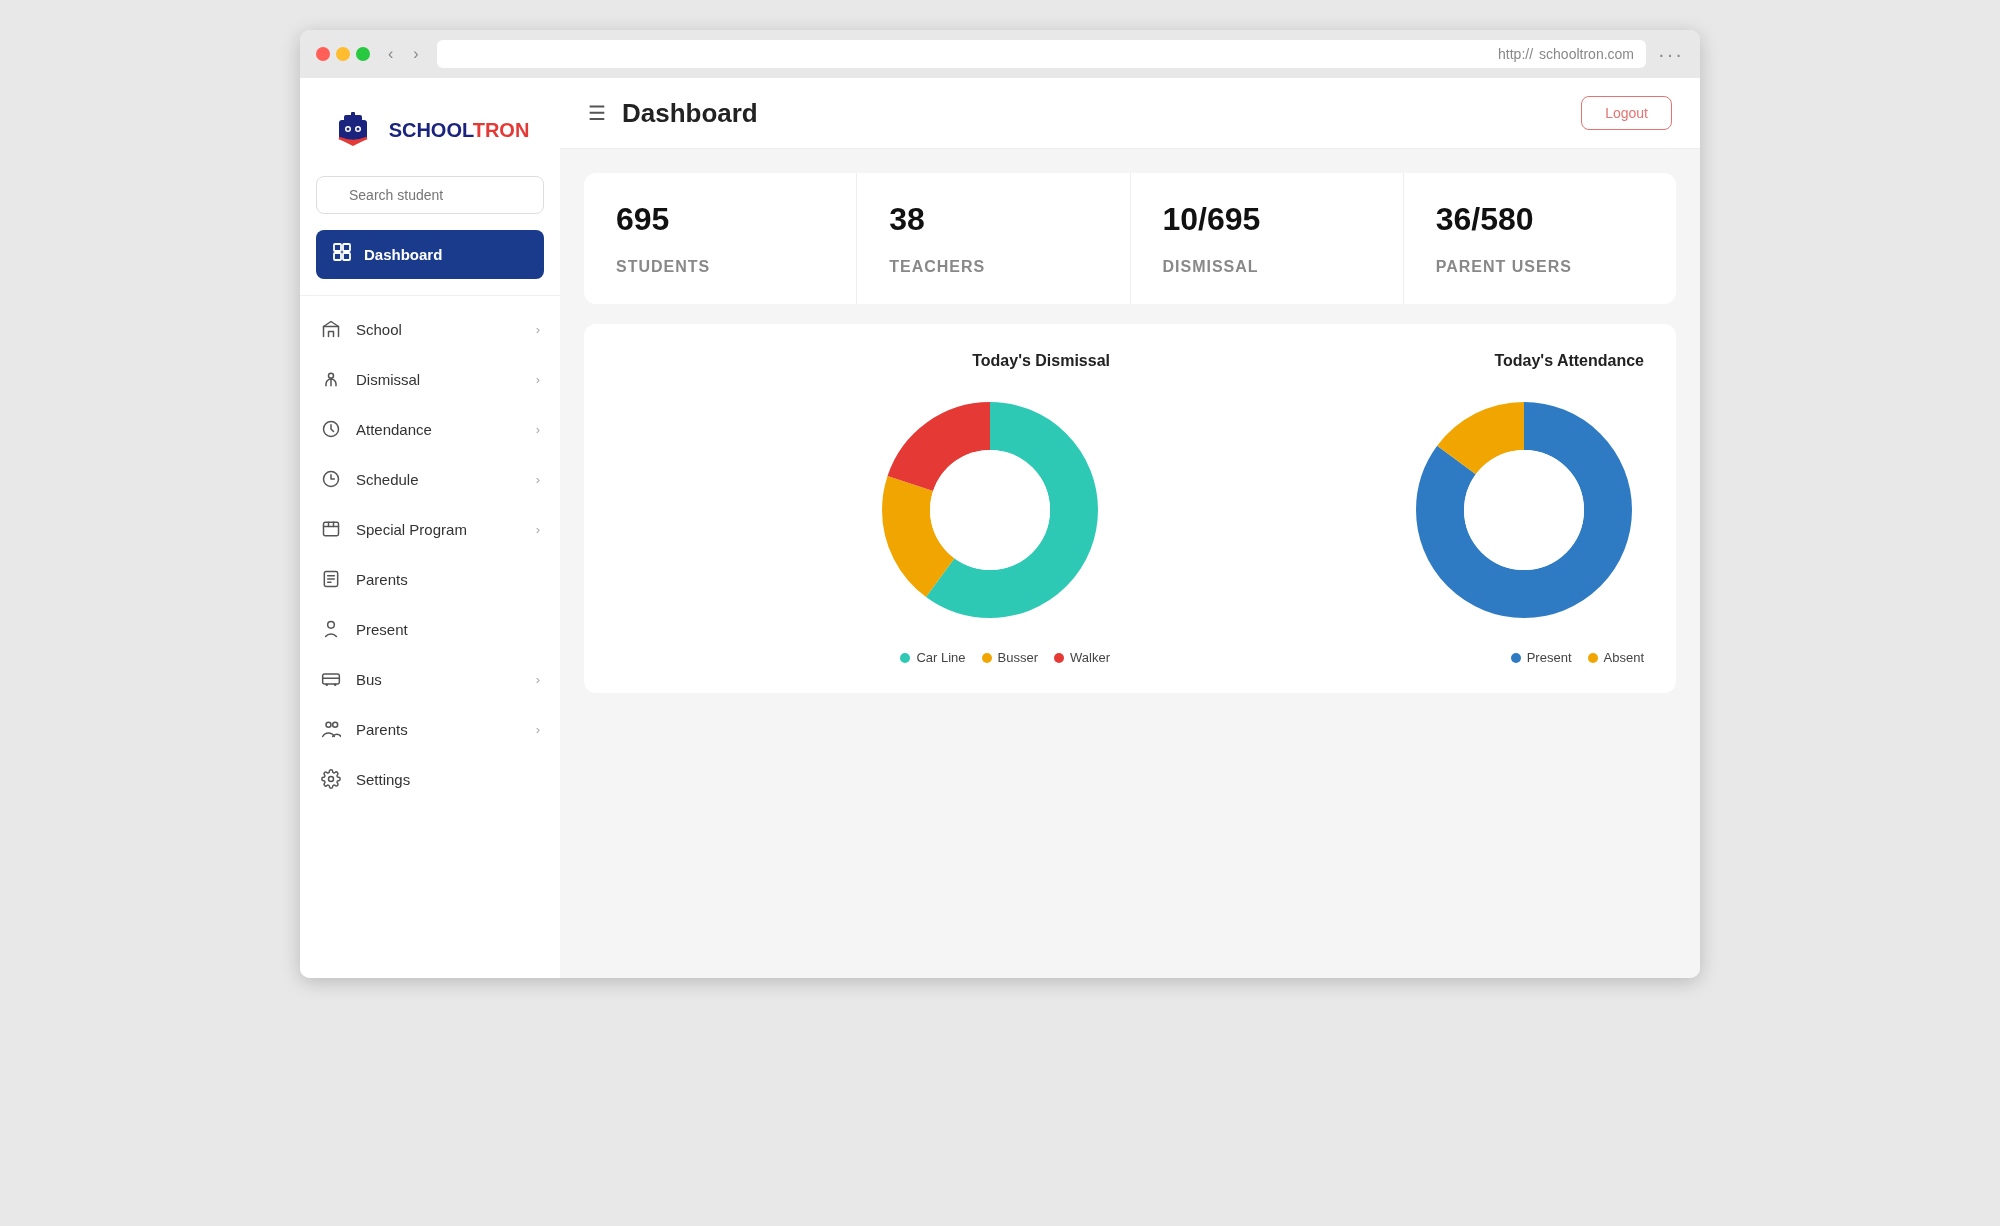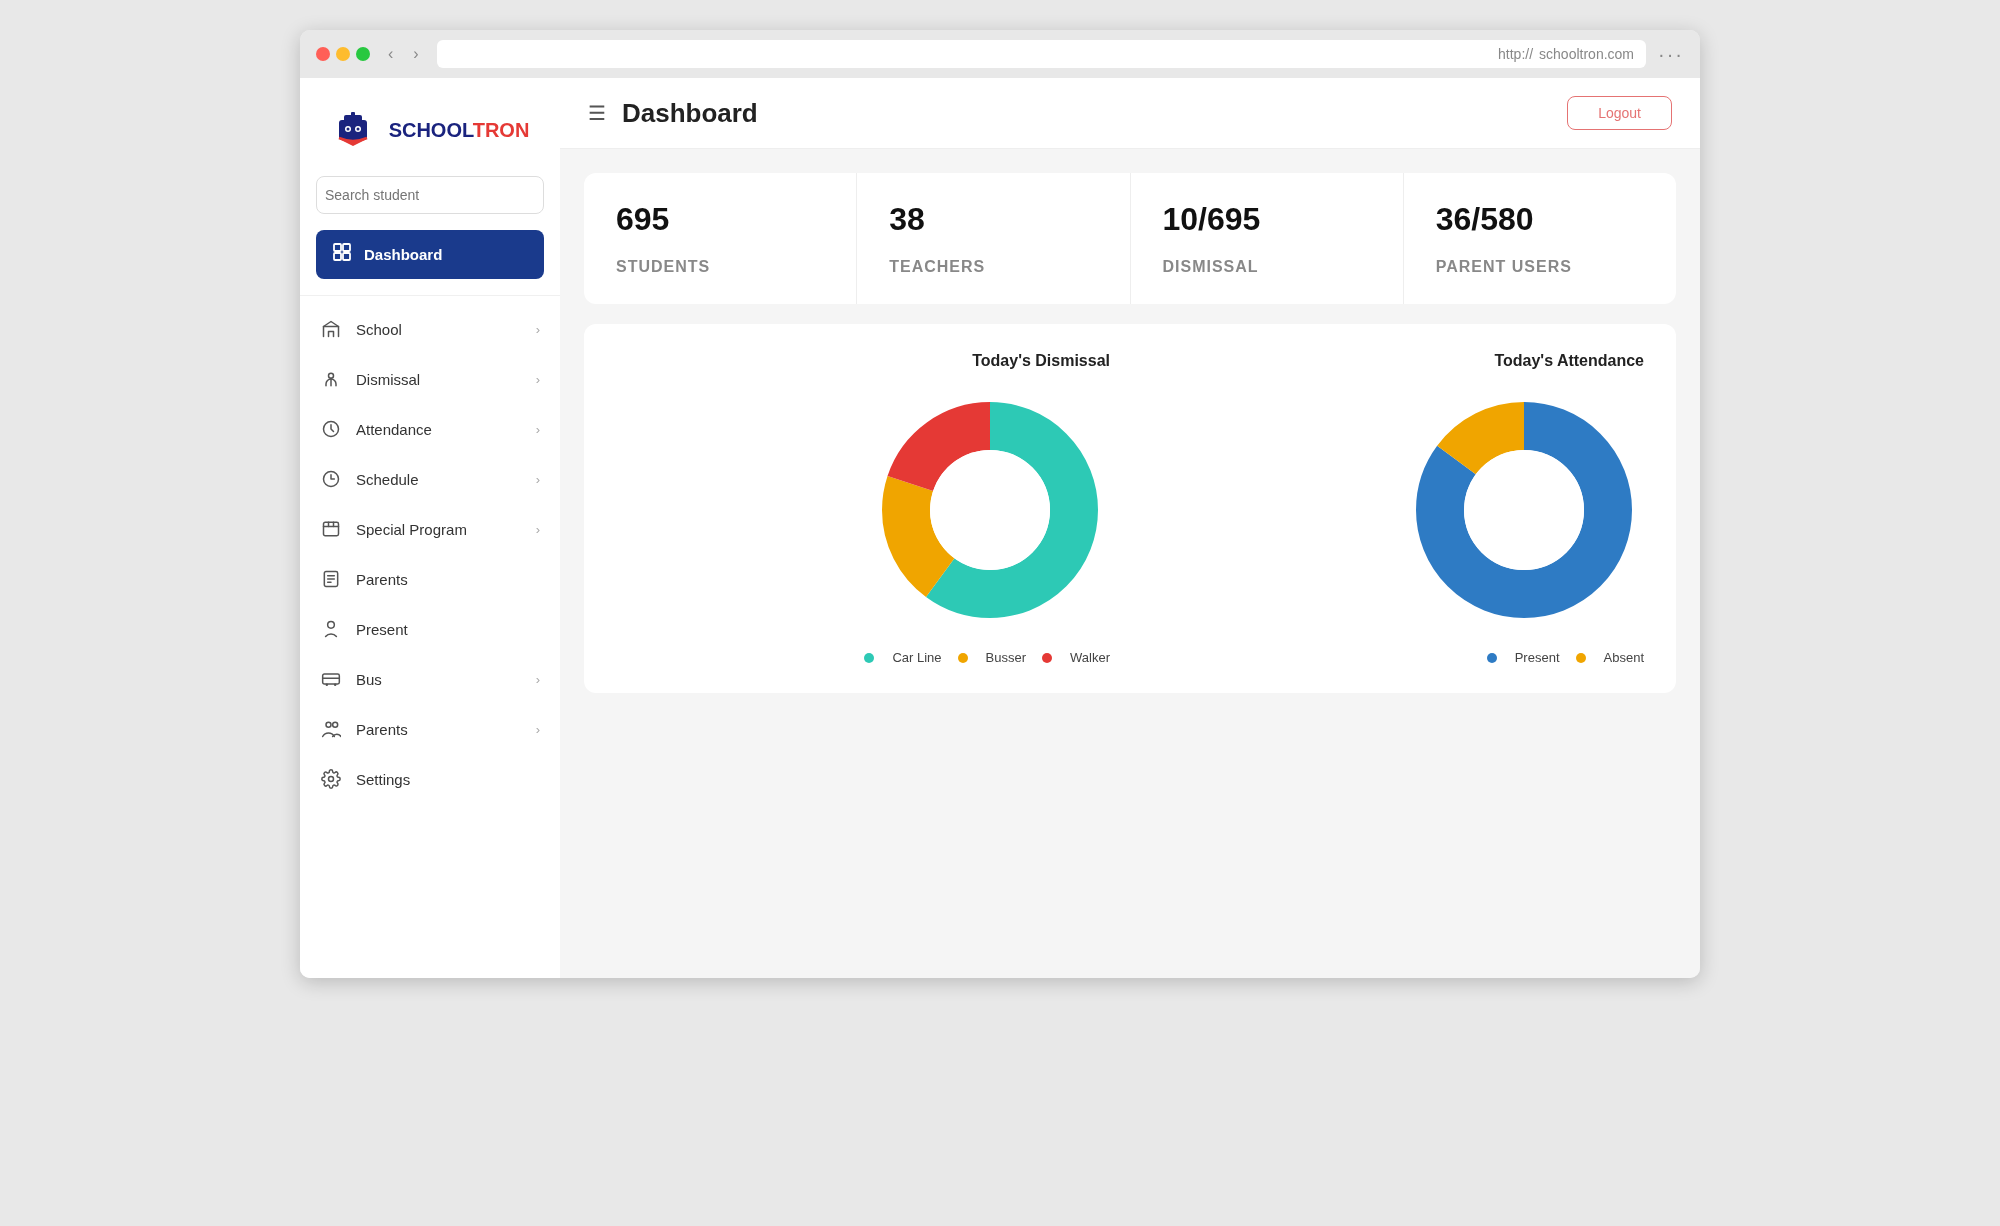--- a/index.html
+++ b/index.html
@@ -76,21 +76,21 @@
       font-size: 20px; font-weight: 700;
     }
     .logo-text .school { color: #1a237e; }
     .logo-text .tron { color: #e53935; }
 
     .search-area {
       padding: 0 16px 16px;
     }
     .search-input {
       width: 100%;
-      padding: 10px 8px;
+      padding: 10px 32px;
       border: 1.5px solid #ddd;
       border-radius: 8px;
       font-size: 14px;
       color: #b91c1c;
       outline: none;
     }
 
     .dashboard-btn {
       margin: 0 16px 16px;
       background: #1a3a8c;
@@ -152,21 +152,21 @@
     .hamburger-icon {
       font-size: 20px; color: #555; cursor: pointer;
     }
     .page-title {
       font-size: 26px; font-weight: 700; color: #222;
     }
     .logout-btn {
       border: 1.5px solid #e57373;
       background: white;
       color: #e57373;
-      padding: 8px 30px;
+      padding: 8px 23px;
       border-radius: 8px;
       font-size: 14px; font-weight: 500;
       cursor: pointer;
     }
 
     
     .dashboard-body {
       padding: 24px;
       flex: 1;
     }
@@ -220,21 +220,21 @@
       margin-bottom: 20px;
     }
     .donut-container svg {
       width: 100%; height: 100%;
     }
     .chart-legend {
       display: flex; gap: 16px; flex-wrap: wrap;
       justify-content: center;
     }
     .legend-item {
-      display: flex; align-items: center; gap: 18px;
+      display: flex; align-items: center; gap: 6px;
       font-size: 13px; color: #444;
     }
     .legend-dot {
       width: 10px; height: 10px;
       border-radius: 50%;
     }
 
     
     svg.nav-svg {
       width: 20px; height: 20px;

